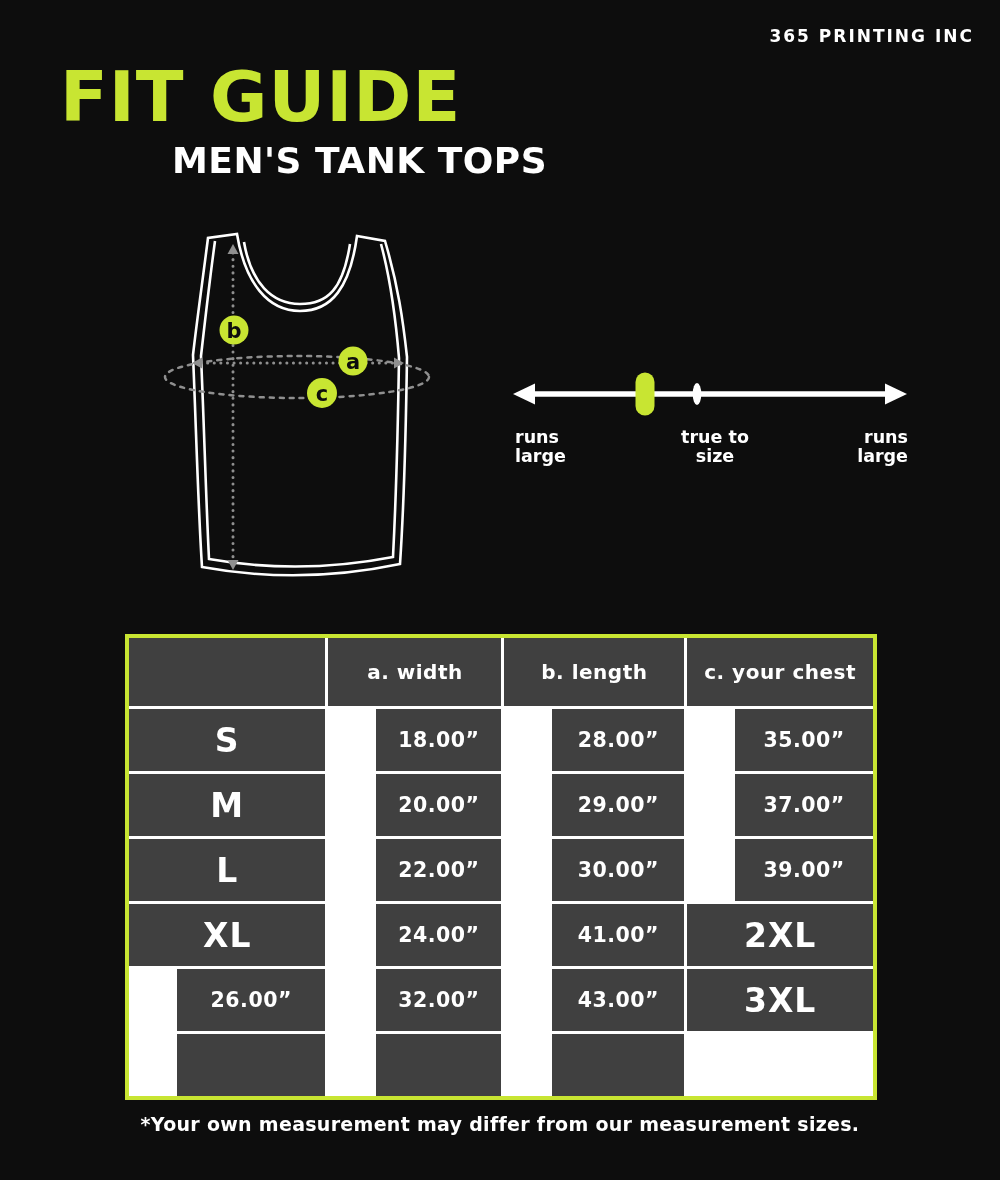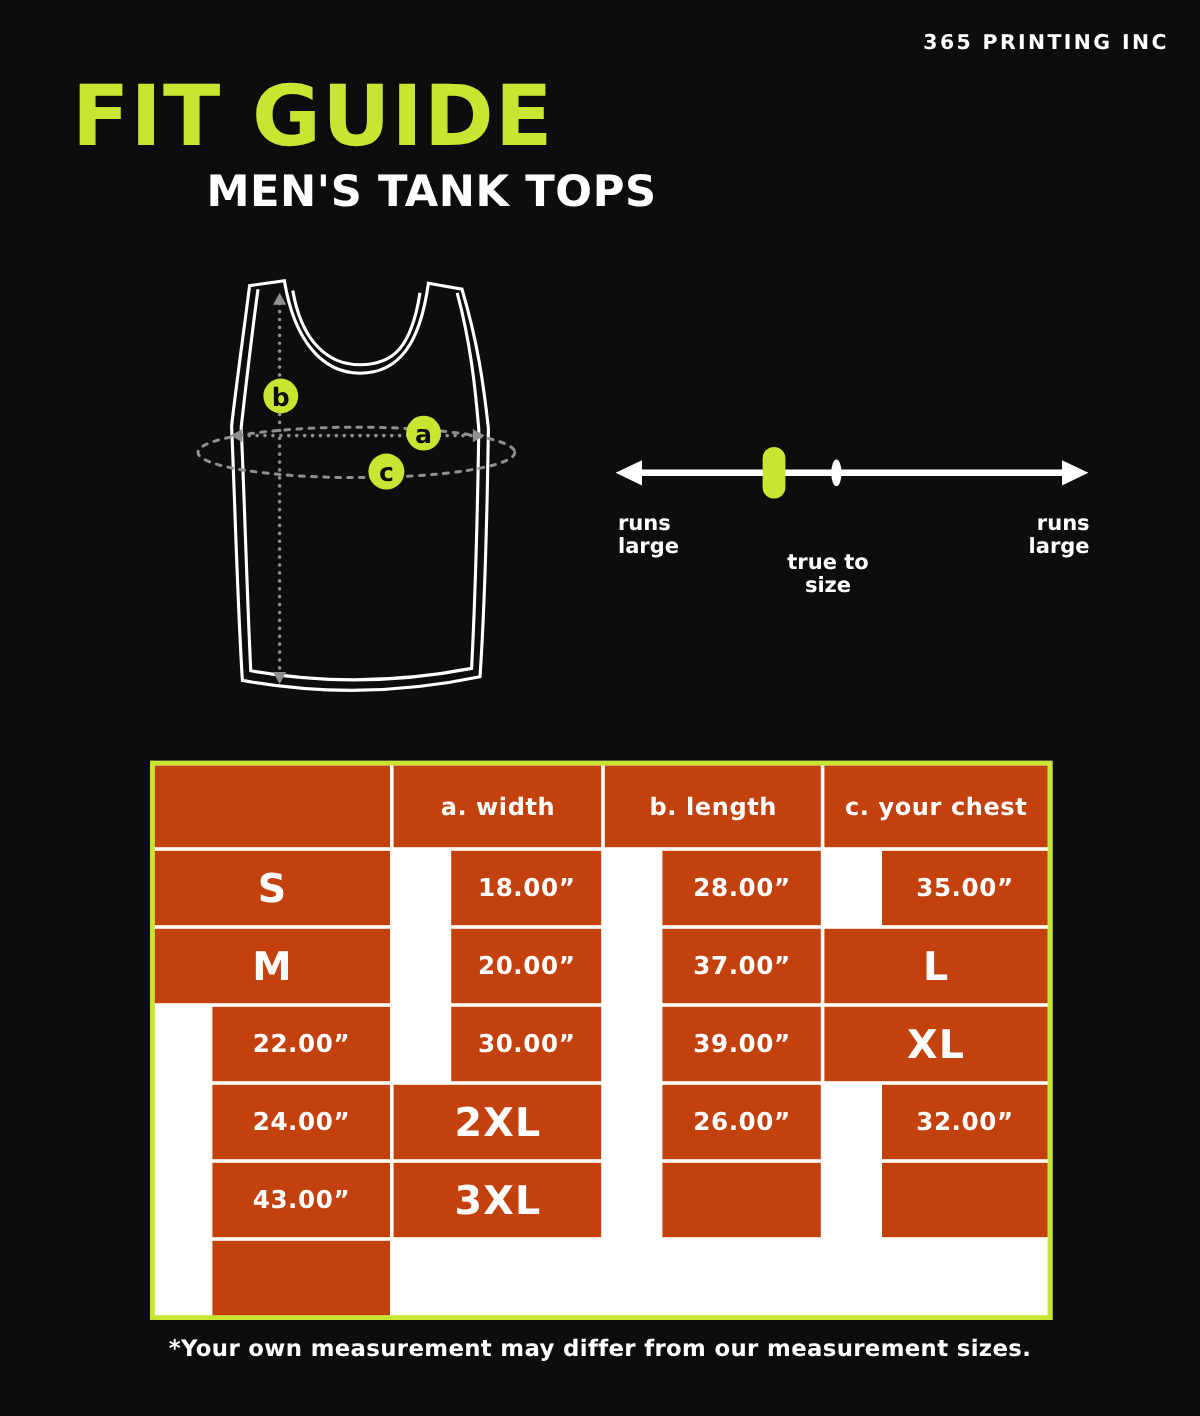--- a/index.html
+++ b/index.html
@@ -52,35 +52,35 @@
   .fit-scale{ left:500px; top:355px; width:420px; height:130px; }
   .scale-line{ stroke:#ffffff; stroke-width:5.5; }
   .scale-head{ fill:#ffffff; }
   .scale-pill{ fill:var(--accent); }
   .scale-tick{ fill:#ffffff; }
   .scale-label{
     position:absolute; top:73px;
     font-size:17.5px; line-height:1.08; color:var(--text);
   }
   .scale-label.left{ left:15px; text-align:left; }
-  .scale-label.center{ left:190px; transform:translateX(-50%); text-align:center;margin-top:32px; }
+  .scale-label.center{ left:215px; transform:translateX(-50%); text-align:center; }
   .scale-label.right{ right:12px; text-align:right; }
 
   
   .size-table{
     left:125px; top:634px; width:752px; height:466px;
     border:4px solid var(--accent);
     background:#ffffff;
     display:grid;
     grid-template-columns:201fr 177fr 184fr 190fr;
     grid-template-rows:68px repeat(6, 1fr);
     gap:3px;
   }
   .cell{
-    background:#c2410c;
+    background:#404040;
     display:flex; align-items:center; justify-content:center;
     color:var(--text);
   }
   .cell.head{ font-size:20px; letter-spacing:0.5px; }
   .cell.sizecell{ font-size:33px; letter-spacing:1px; }
   .cell.val{ font-size:20.5px; letter-spacing:0.5px;margin-left:48px; }
 
   .footnote{
     left:0; top:1113px; width:1000px;
     text-align:center; font-size:19px; letter-spacing:0.3px;
@@ -165,29 +165,31 @@
   <div class="cell head">b. length</div>
   <div class="cell head">c. your chest</div>
 
   <div class="cell sizecell">S</div>
   <div class="cell val">18.00”</div>
   <div class="cell val">28.00”</div>
   <div class="cell val">35.00”</div>
 
   <div class="cell sizecell">M</div>
   <div class="cell val">20.00”</div>
+  <div class="cell val">29.00”</div>
   <div class="cell val">37.00”</div>
 
   <div class="cell sizecell">L</div>
   <div class="cell val">22.00”</div>
   <div class="cell val">30.00”</div>
   <div class="cell val">39.00”</div>
 
   <div class="cell sizecell">XL</div>
   <div class="cell val">24.00”</div>
+  <div class="cell val">41.00”</div>
 
   <div class="cell sizecell">2XL</div>
   <div class="cell val">26.00”</div>
   <div class="cell val">32.00”</div>
   <div class="cell val">43.00”</div>
 
   <div class="cell sizecell">3XL</div>
   <div class="cell val"></div>
   <div class="cell val"></div>
   <div class="cell val"></div>

